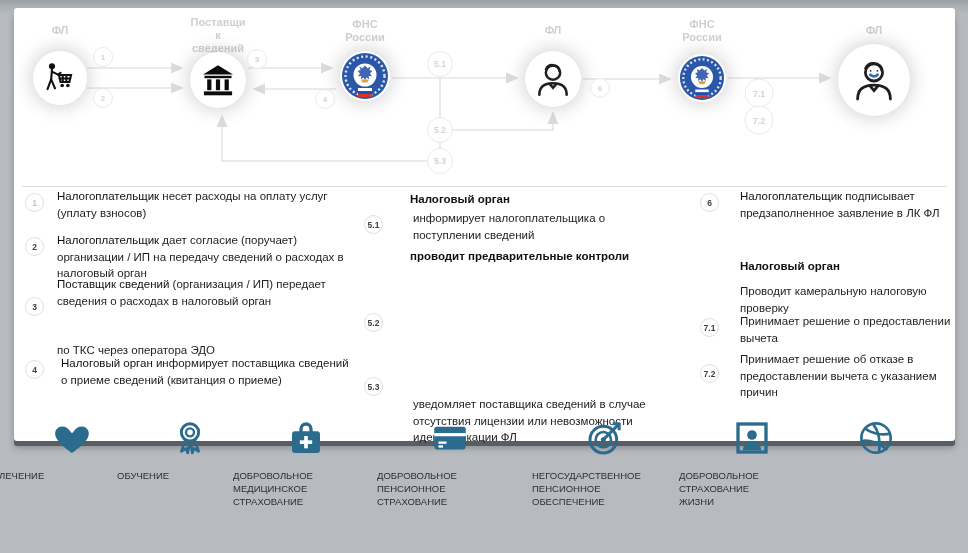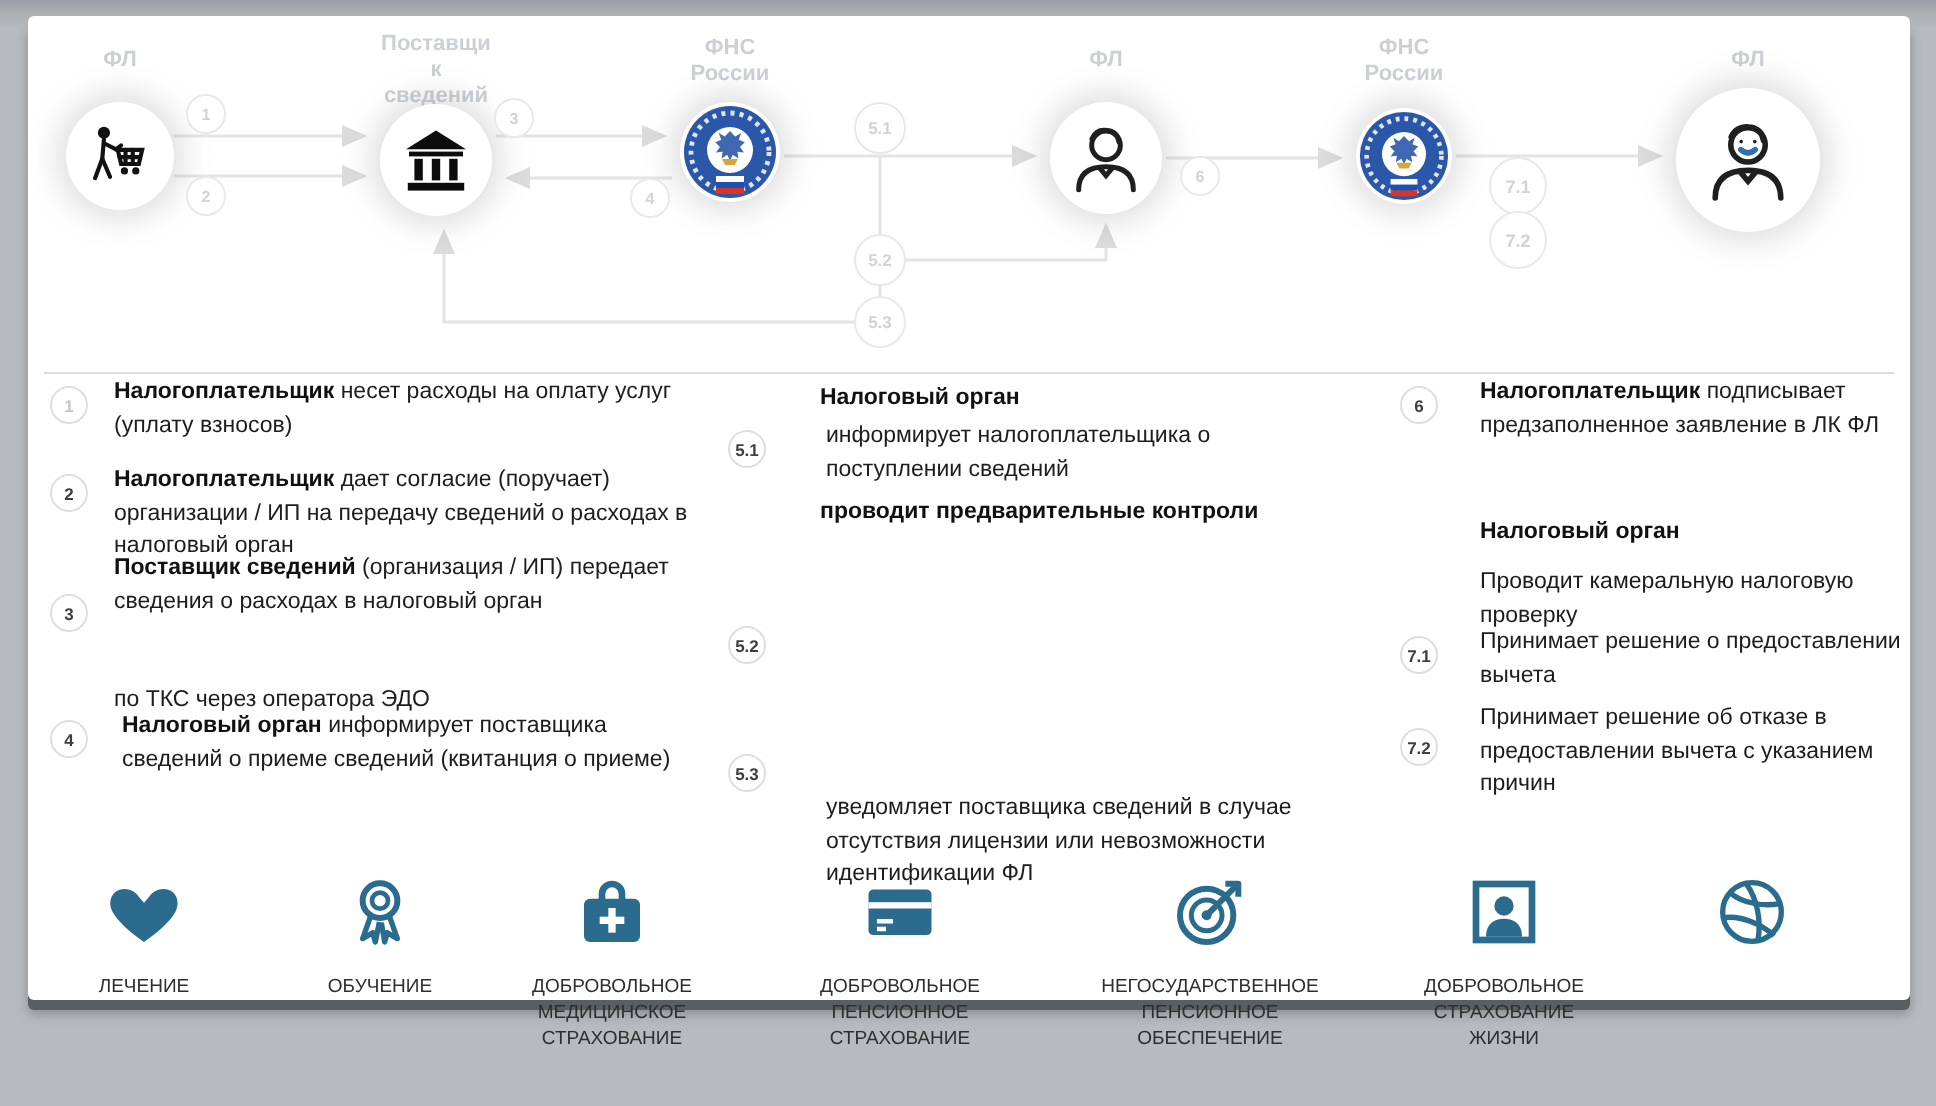--- a/index.html
+++ b/index.html
@@ -2,21 +2,21 @@
 <html><head>
 <meta charset="utf-8">
 <style>
   html,body{margin:0;padding:0;}
   body{
     width:968px;height:553px;overflow:hidden;position:relative;
     background:linear-gradient(#999fa6 0px,#a9aeb3 6px,#b7bbbf 14px,#b7bbbf 100%);
     font-family:"Liberation Sans", sans-serif;
   }
   .slide{
-    position:absolute;left:14px;top:8px;width:941px;height:492px;
+    position:absolute;left:14px;top:8px;width:941px;height:433px;
     background:#ffffff;border-radius:3px;
     box-shadow:0 5px 0 #5a5e62, 0 7px 6px rgba(0,0,0,.25);
   }
   
   .diagram{position:absolute;left:0;top:0;width:941px;height:178px;}
   .connectors{position:absolute;left:0;top:0;}
   .node{position:absolute;transform:translate(-50%,-50%);background:#fff;border-radius:50%;
         display:flex;align-items:center;justify-content:center;
         box-shadow:0 0 16px 4px rgba(90,90,90,.22);z-index:2;}
   .node-label{position:absolute;transform:translateX(-50%);text-align:center;
@@ -28,24 +28,24 @@
   .badge.sm{width:18px;height:18px;font-size:8px;}
   .badge.md{width:24px;height:24px;font-size:8.5px;}
   .badge.lg{width:27px;height:27px;font-size:9px;}
   
   .divider{position:absolute;left:8px;top:178px;width:925px;height:1px;background:#dcdcdc;}
   .num{position:absolute;width:17px;height:17px;border:1px solid #dedede;border-radius:50%;
        background:#fff;color:#3f3f3f;font-weight:700;font-size:8.5px;
        display:flex;align-items:center;justify-content:center;}
   .num.light{color:#c4c4c4;}
   .t{position:absolute;font-size:11.5px;line-height:16.5px;color:#1d1d1d;}
-  .t b{font-weight:700;color:#111;}
+  .t b{font-weight:400;color:#111;}
   .h{position:absolute;font-size:11.5px;line-height:16.5px;color:#111;font-weight:700;}
   
-  .cat{position:absolute;top:425px;width:146px;transform:translateX(-50%);text-align:center;}
+  .cat{position:absolute;top:407px;width:146px;transform:translateX(-50%);}
   .cat .ic{height:46px;display:flex;align-items:center;justify-content:center;}
   .cat .lbl{margin-top:8px;font-size:9.5px;line-height:13px;color:#2e2e2e;white-space:pre-line;}
 </style>
 </head>
 <body>
 
 <div class="slide">
 
   <div class="diagram">
 

